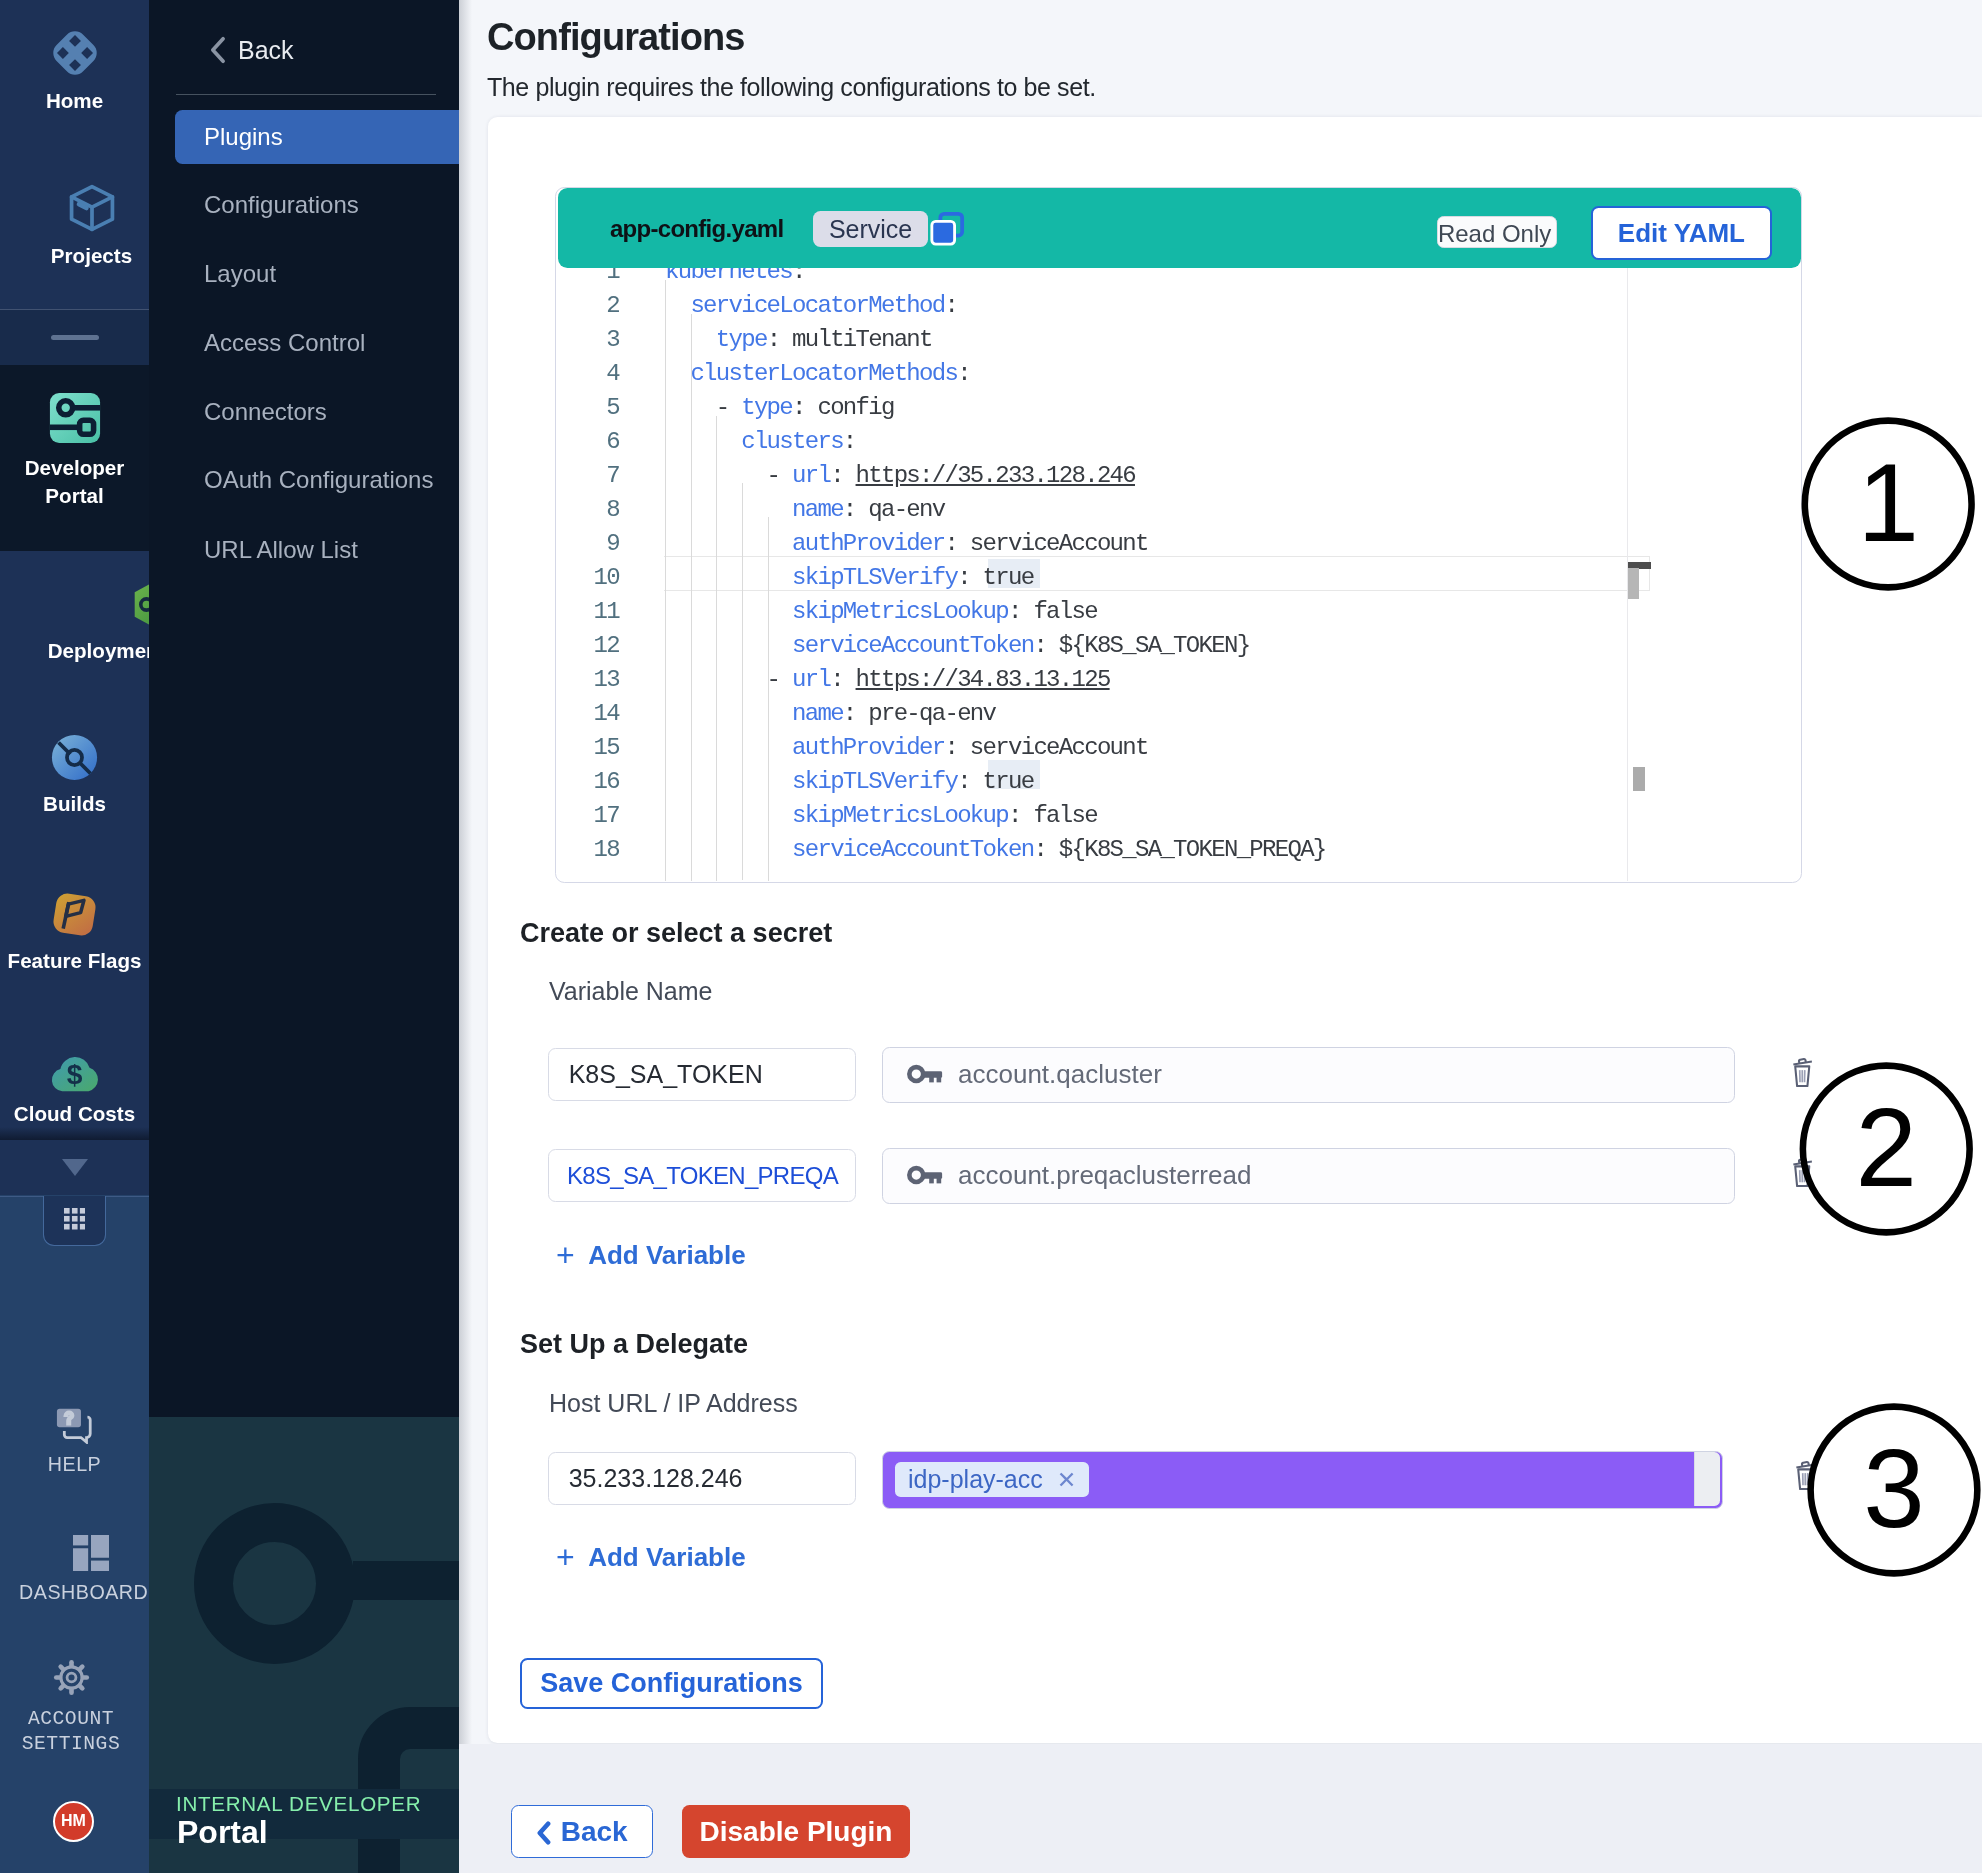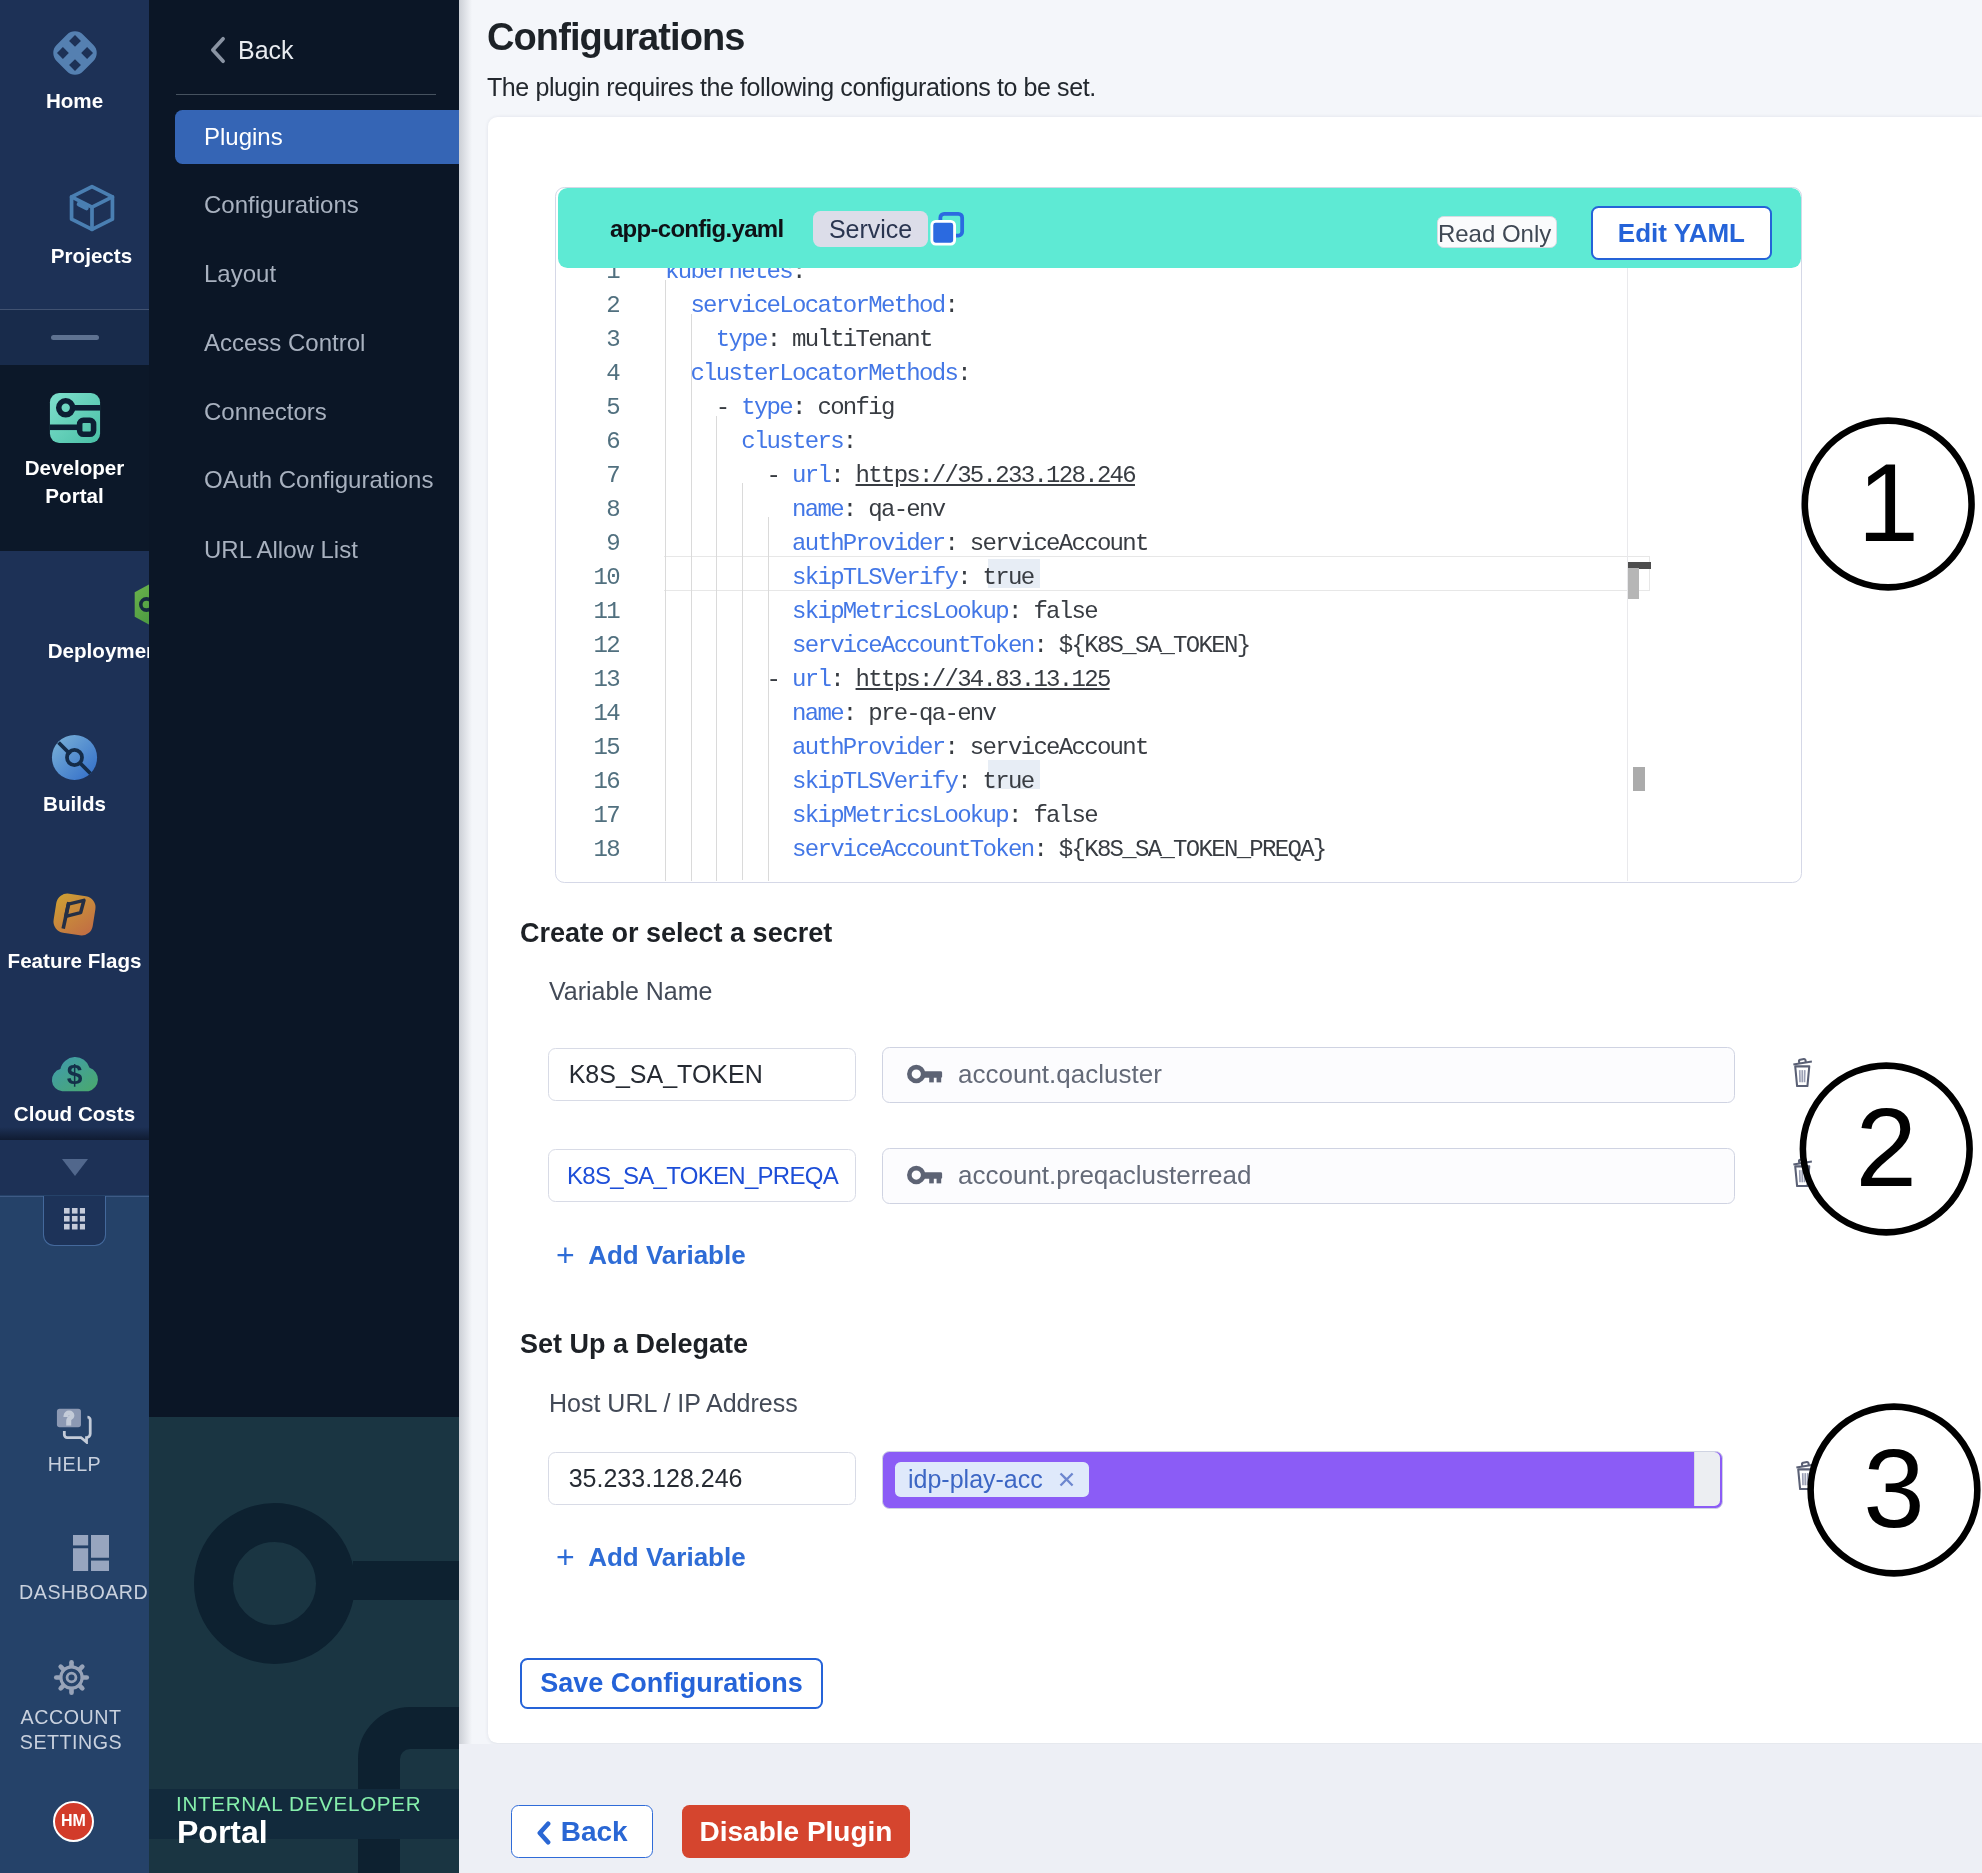--- a/index.html
+++ b/index.html
@@ -165,21 +165,21 @@
   <div class="abs" style="left:16px;top:1535px;width:149px;text-align:center;">
     <svg width="36" height="36" viewBox="0 0 38 38" fill="#97a5bf">
         <rect x="0" y="0" width="16" height="11"></rect>
         <rect x="0" y="14" width="16" height="24"></rect>
         <rect x="19" y="0" width="19" height="24"></rect>
         <rect x="19" y="27" width="19" height="11"></rect>
       </svg>
     <div style="color:#c9d1de;font-size:19.7px;margin-top:6.6px;letter-spacing:0.5px;">DASHBOARDS</div>
   </div>
 
-  <div class="abs" style="left:0;top:1659px;width:142px;text-align:center;">
+  <div class="abs" style="left:0;top:1659px;width:142px;text-align:center;font-family:Liberation Mono, monospace;">
     <svg width="37" height="37" viewBox="0 0 40 40" fill="none" stroke="#97a3b8">
         <circle cx="20" cy="20" r="11.5" stroke-width="3.4"></circle>
         <circle cx="20" cy="20" r="4.8" stroke-width="3"></circle>
         <g stroke-width="5" stroke-linecap="round">
           <path d="M20 3.5 L20 7.5"></path>
           <path d="M20 32.5 L20 36.5"></path>
           <path d="M3.5 20 L7.5 20"></path>
           <path d="M32.5 20 L36.5 20"></path>
           <path d="M8.3 8.3 L11.2 11.2"></path>
           <path d="M28.8 28.8 L31.7 31.7"></path>
@@ -279,21 +279,21 @@
           <span class="k">skipTLSVerify</span>: true
           <span class="k">skipMetricsLookup</span>: false
           <span class="k">serviceAccountToken</span>: ${K8S_SA_TOKEN}
         - <span class="k">url</span>: <span class="u">https://34.83.13.125</span>
           <span class="k">name</span>: pre-qa-env
           <span class="k">authProvider</span>: serviceAccount
           <span class="k">skipTLSVerify</span>: true
           <span class="k">skipMetricsLookup</span>: false
           <span class="k">serviceAccountToken</span>: ${K8S_SA_TOKEN_PREQA}</pre>
 
-    <div class="abs" style="left:1.9px;top:0px;width:1243px;height:80px;background:#5eead4;border-radius:9.4px;">
+    <div class="abs" style="left:1.9px;top:0px;width:1243px;height:80px;background:#14b8a6;border-radius:9.4px;">
       <div class="abs" style="left:52px;top:27px;font-size:24px;font-weight:700;letter-spacing:-0.7px;color:#0e1116;">app-config.yaml</div>
       <div class="abs" style="left:255px;top:22.5px;height:36px;background:#dcdde9;border-radius:7.5px;font-size:25px;color:#2a3550;line-height:36px;padding:0 16px;">Service</div>
       <svg class="abs" style="left:371px;top:23.4px;" width="36" height="36" viewBox="0 0 38 38">
           <rect x="12" y="3" width="23" height="23" rx="4" fill="none" stroke="#2b6ae0" stroke-width="4"></rect>
           <rect x="3" y="11" width="24" height="24" rx="4" fill="#2b6ae0" stroke="#fff" stroke-width="3"></rect>
         </svg>
       <div class="abs" style="left:879px;top:28px;width:120px;height:32px;border:1.9px solid #d8dbe2;border-radius:6.6px;background:#fafbfc;font-size:24px;color:#3f4854;line-height:33px;">Read Only</div>
       <div class="abs" style="left:1033px;top:18px;width:181px;height:54px;border:2.8px solid #2563d8;border-radius:7.5px;background:#fff;font-size:26px;font-weight:700;color:#2563d8;text-align:center;line-height:50px;">Edit YAML</div>
     </div>
   </div>

